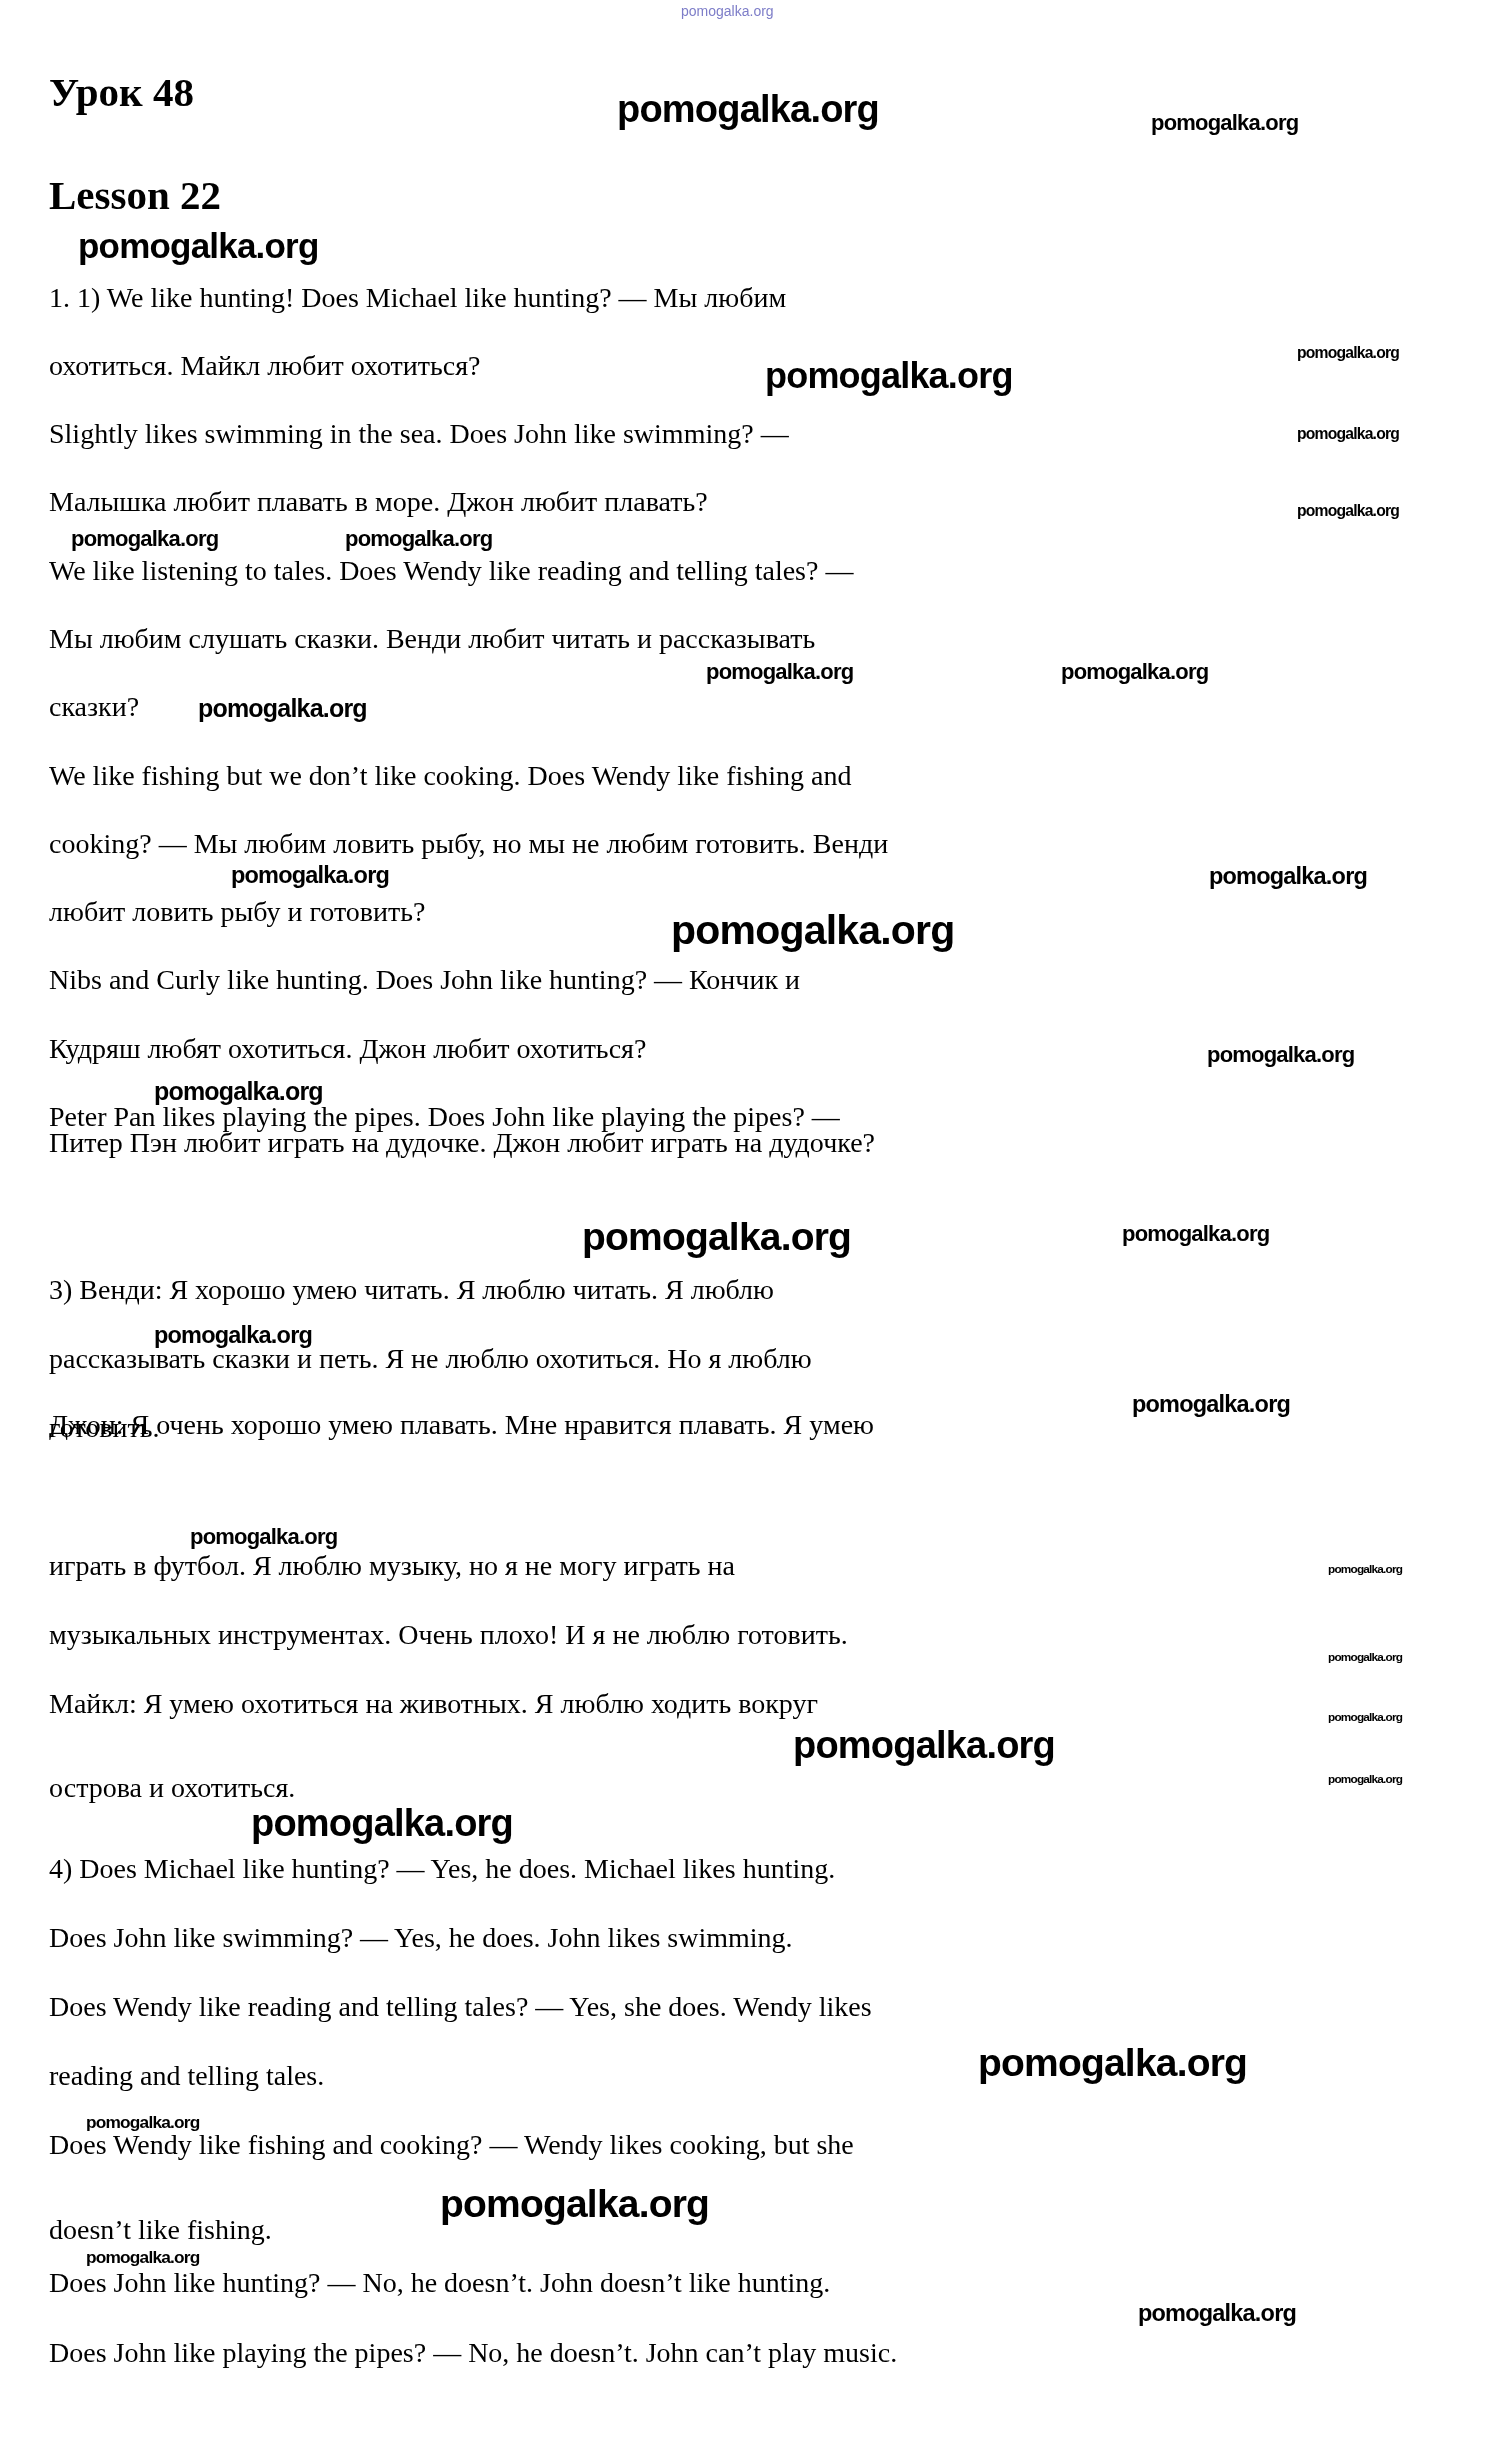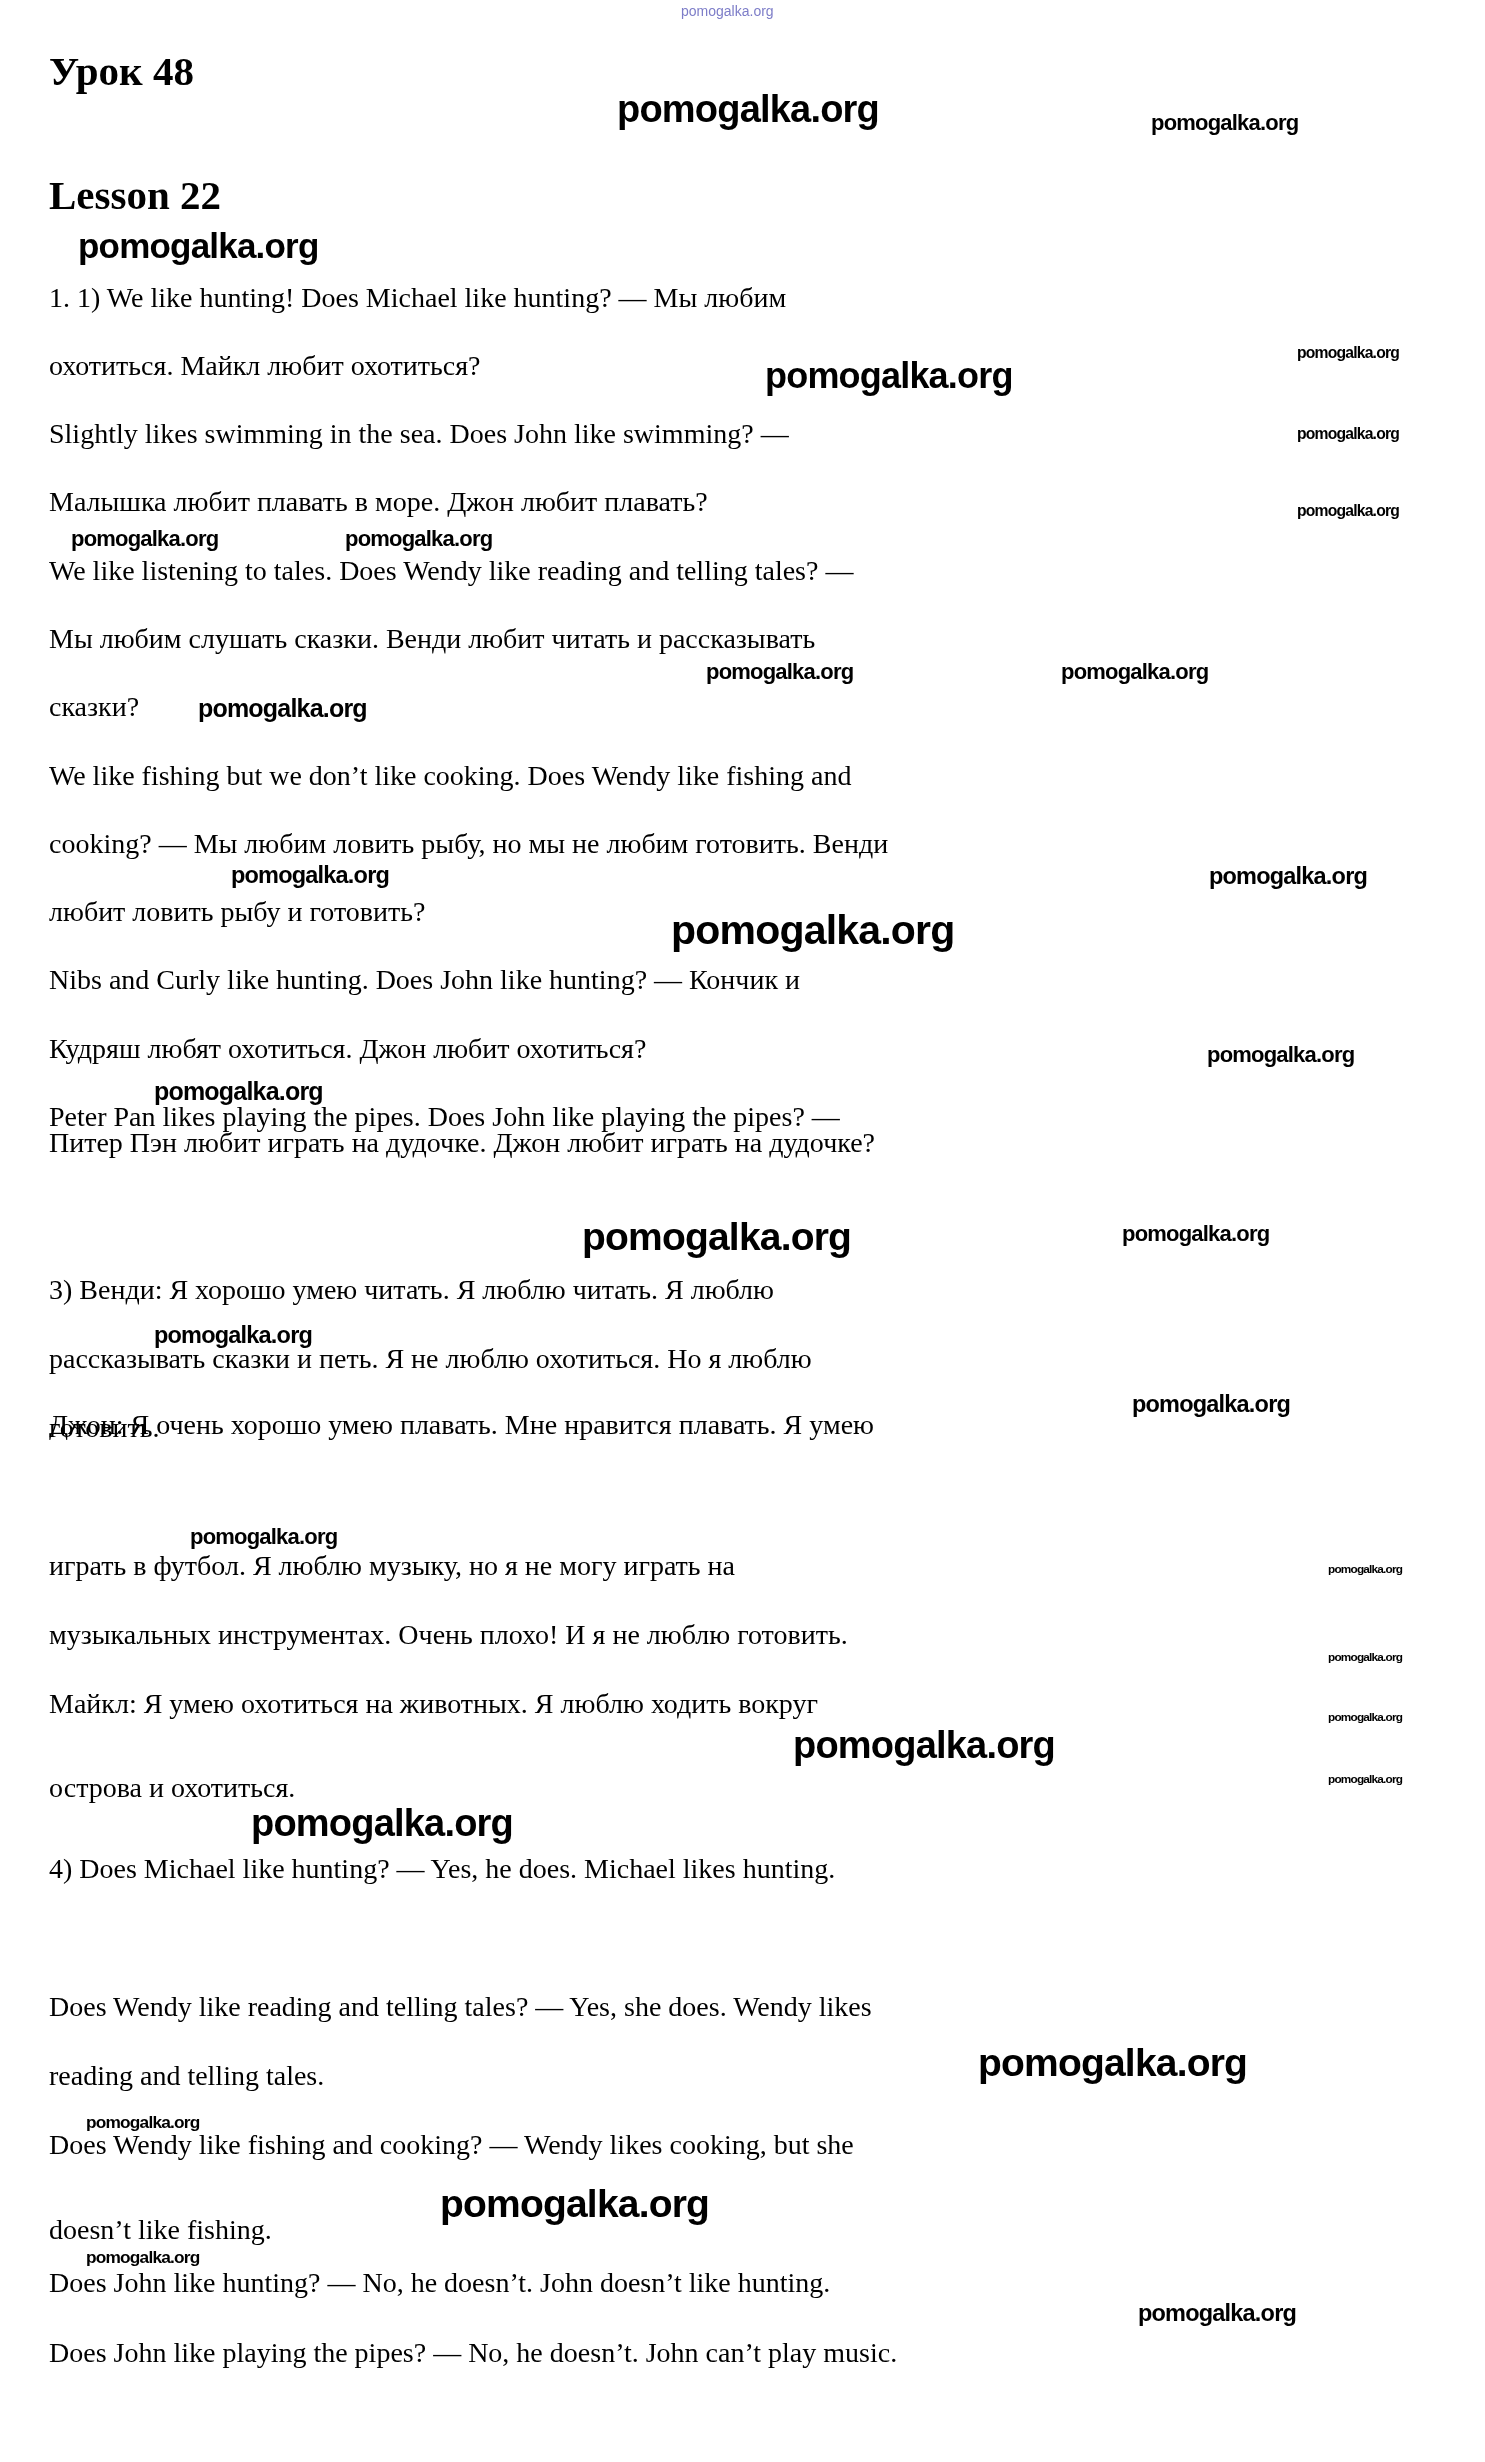--- a/index.html
+++ b/index.html
@@ -38,21 +38,21 @@
     color:#7d7dc8;
     font-weight:normal;
     letter-spacing:0;
   }
 </style>
 </head>
 <body>
 
 <div class="page">
 
-  <div class="title" style="top:47px;">Урок 48</div>
+  <div class="title" style="top:68px;">Урок 48</div>
   <div class="title" style="top:171px;">Lesson 22</div>
 
   <div class="line" style="top:283px;">1. 1) We like hunting! Does Michael like hunting? — Мы любим</div>
   <div class="line" style="top:351px;">охотиться. Майкл любит охотиться?</div>
   <div class="line" style="top:419px;">Slightly likes swimming in the sea. Does John like swimming? —</div>
   <div class="line" style="top:487px;">Малышка любит плавать в море. Джон любит плавать?</div>
   <div class="line" style="top:556px;">We like listening to tales. Does Wendy like reading and telling tales? —</div>
   <div class="line" style="top:624px;">Мы любим слушать сказки. Венди любит читать и рассказывать</div>
   <div class="line" style="top:692px;">сказки?</div>
   <div class="line" style="top:761px;">We like fishing but we don’t like cooking. Does Wendy like fishing and</div>
@@ -64,20 +64,21 @@
   <div class="line" style="top:1128px;">Питер Пэн любит играть на дудочке. Джон любит играть на дудочке?</div>
   <div class="line" style="top:1275px;">3) Венди: Я хорошо умею читать. Я люблю читать. Я люблю</div>
   <div class="line" style="top:1344px;">рассказывать сказки и петь. Я не люблю охотиться. Но я люблю</div>
   <div class="line" style="top:1413px;">готовить.</div>
   <div class="line" style="top:1410px;">Джон: Я очень хорошо умею плавать. Мне нравится плавать. Я умею</div>
   <div class="line" style="top:1620px;">музыкальных инструментах. Очень плохо! И я не люблю готовить.</div>
   <div class="line" style="top:1551px;">играть в футбол. Я люблю музыку, но я не могу играть на</div>
   <div class="line" style="top:1689px;">Майкл: Я умею охотиться на животных. Я люблю ходить вокруг</div>
   <div class="line" style="top:1761px;margin-top:12px;">острова и охотиться.</div>
   <div class="line" style="top:1854px;">4) Does Michael like hunting? — Yes, he does. Michael likes hunting.</div>
+  <div class="line" style="top:1923px;">Does John like swimming? — Yes, he does. John likes swimming.</div>
   <div class="line" style="top:1992px;">Does Wendy like reading and telling tales? — Yes, she does. Wendy likes</div>
   <div class="line" style="top:2061px;">reading and telling tales.</div>
   <div class="line" style="top:2130px;">Does Wendy like fishing and cooking? — Wendy likes cooking, but she</div>
   <div class="line" style="top:2199px;margin-top:16px;">doesn’t like fishing.</div>
   <div class="line" style="top:2268px;">Does John like hunting? — No, he doesn’t. John doesn’t like hunting.</div>
   <div class="line" style="top:2338px;">Does John like playing the pipes? — No, he doesn’t. John can’t play music.</div>
 
   <span class="wm wm-blue" style="left:681px;top:3.1px;font-size:14px;">pomogalka.org</span>
   <span class="wm" style="left:617px;top:88px;font-size:38px;">pomogalka.org</span>
   <span class="wm" style="left:1151px;top:110px;font-size:22px;">pomogalka.org</span>

